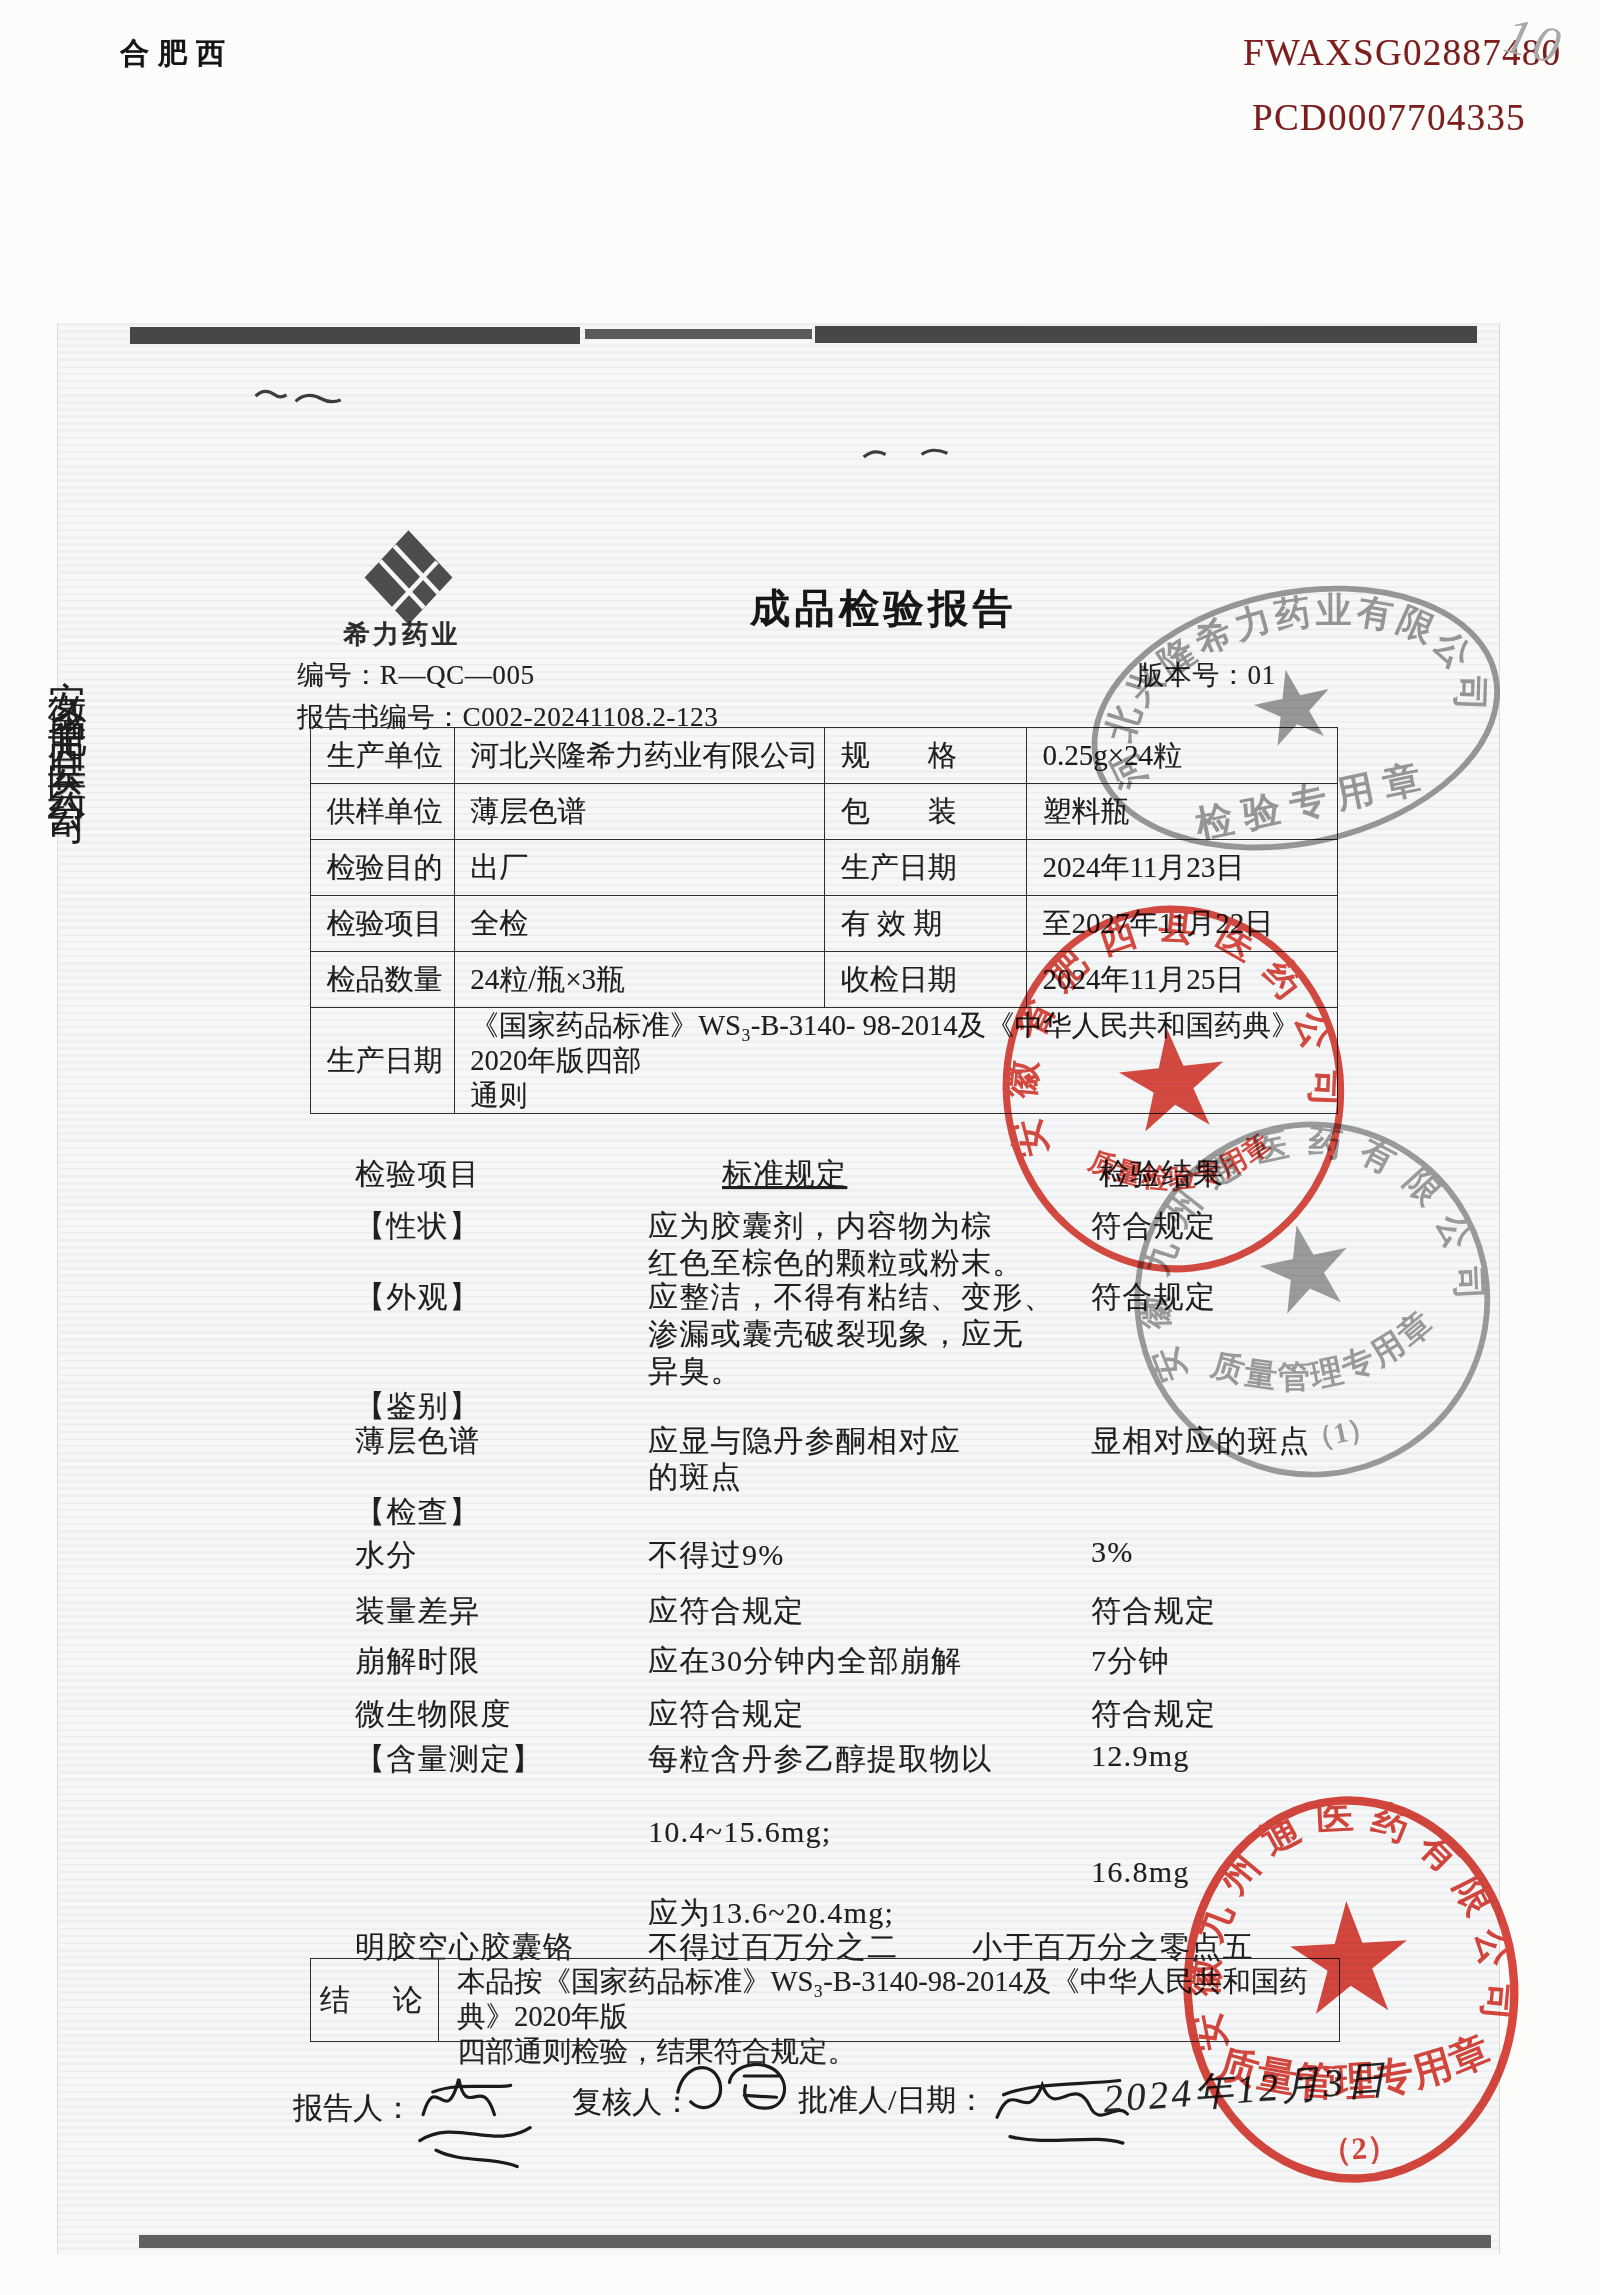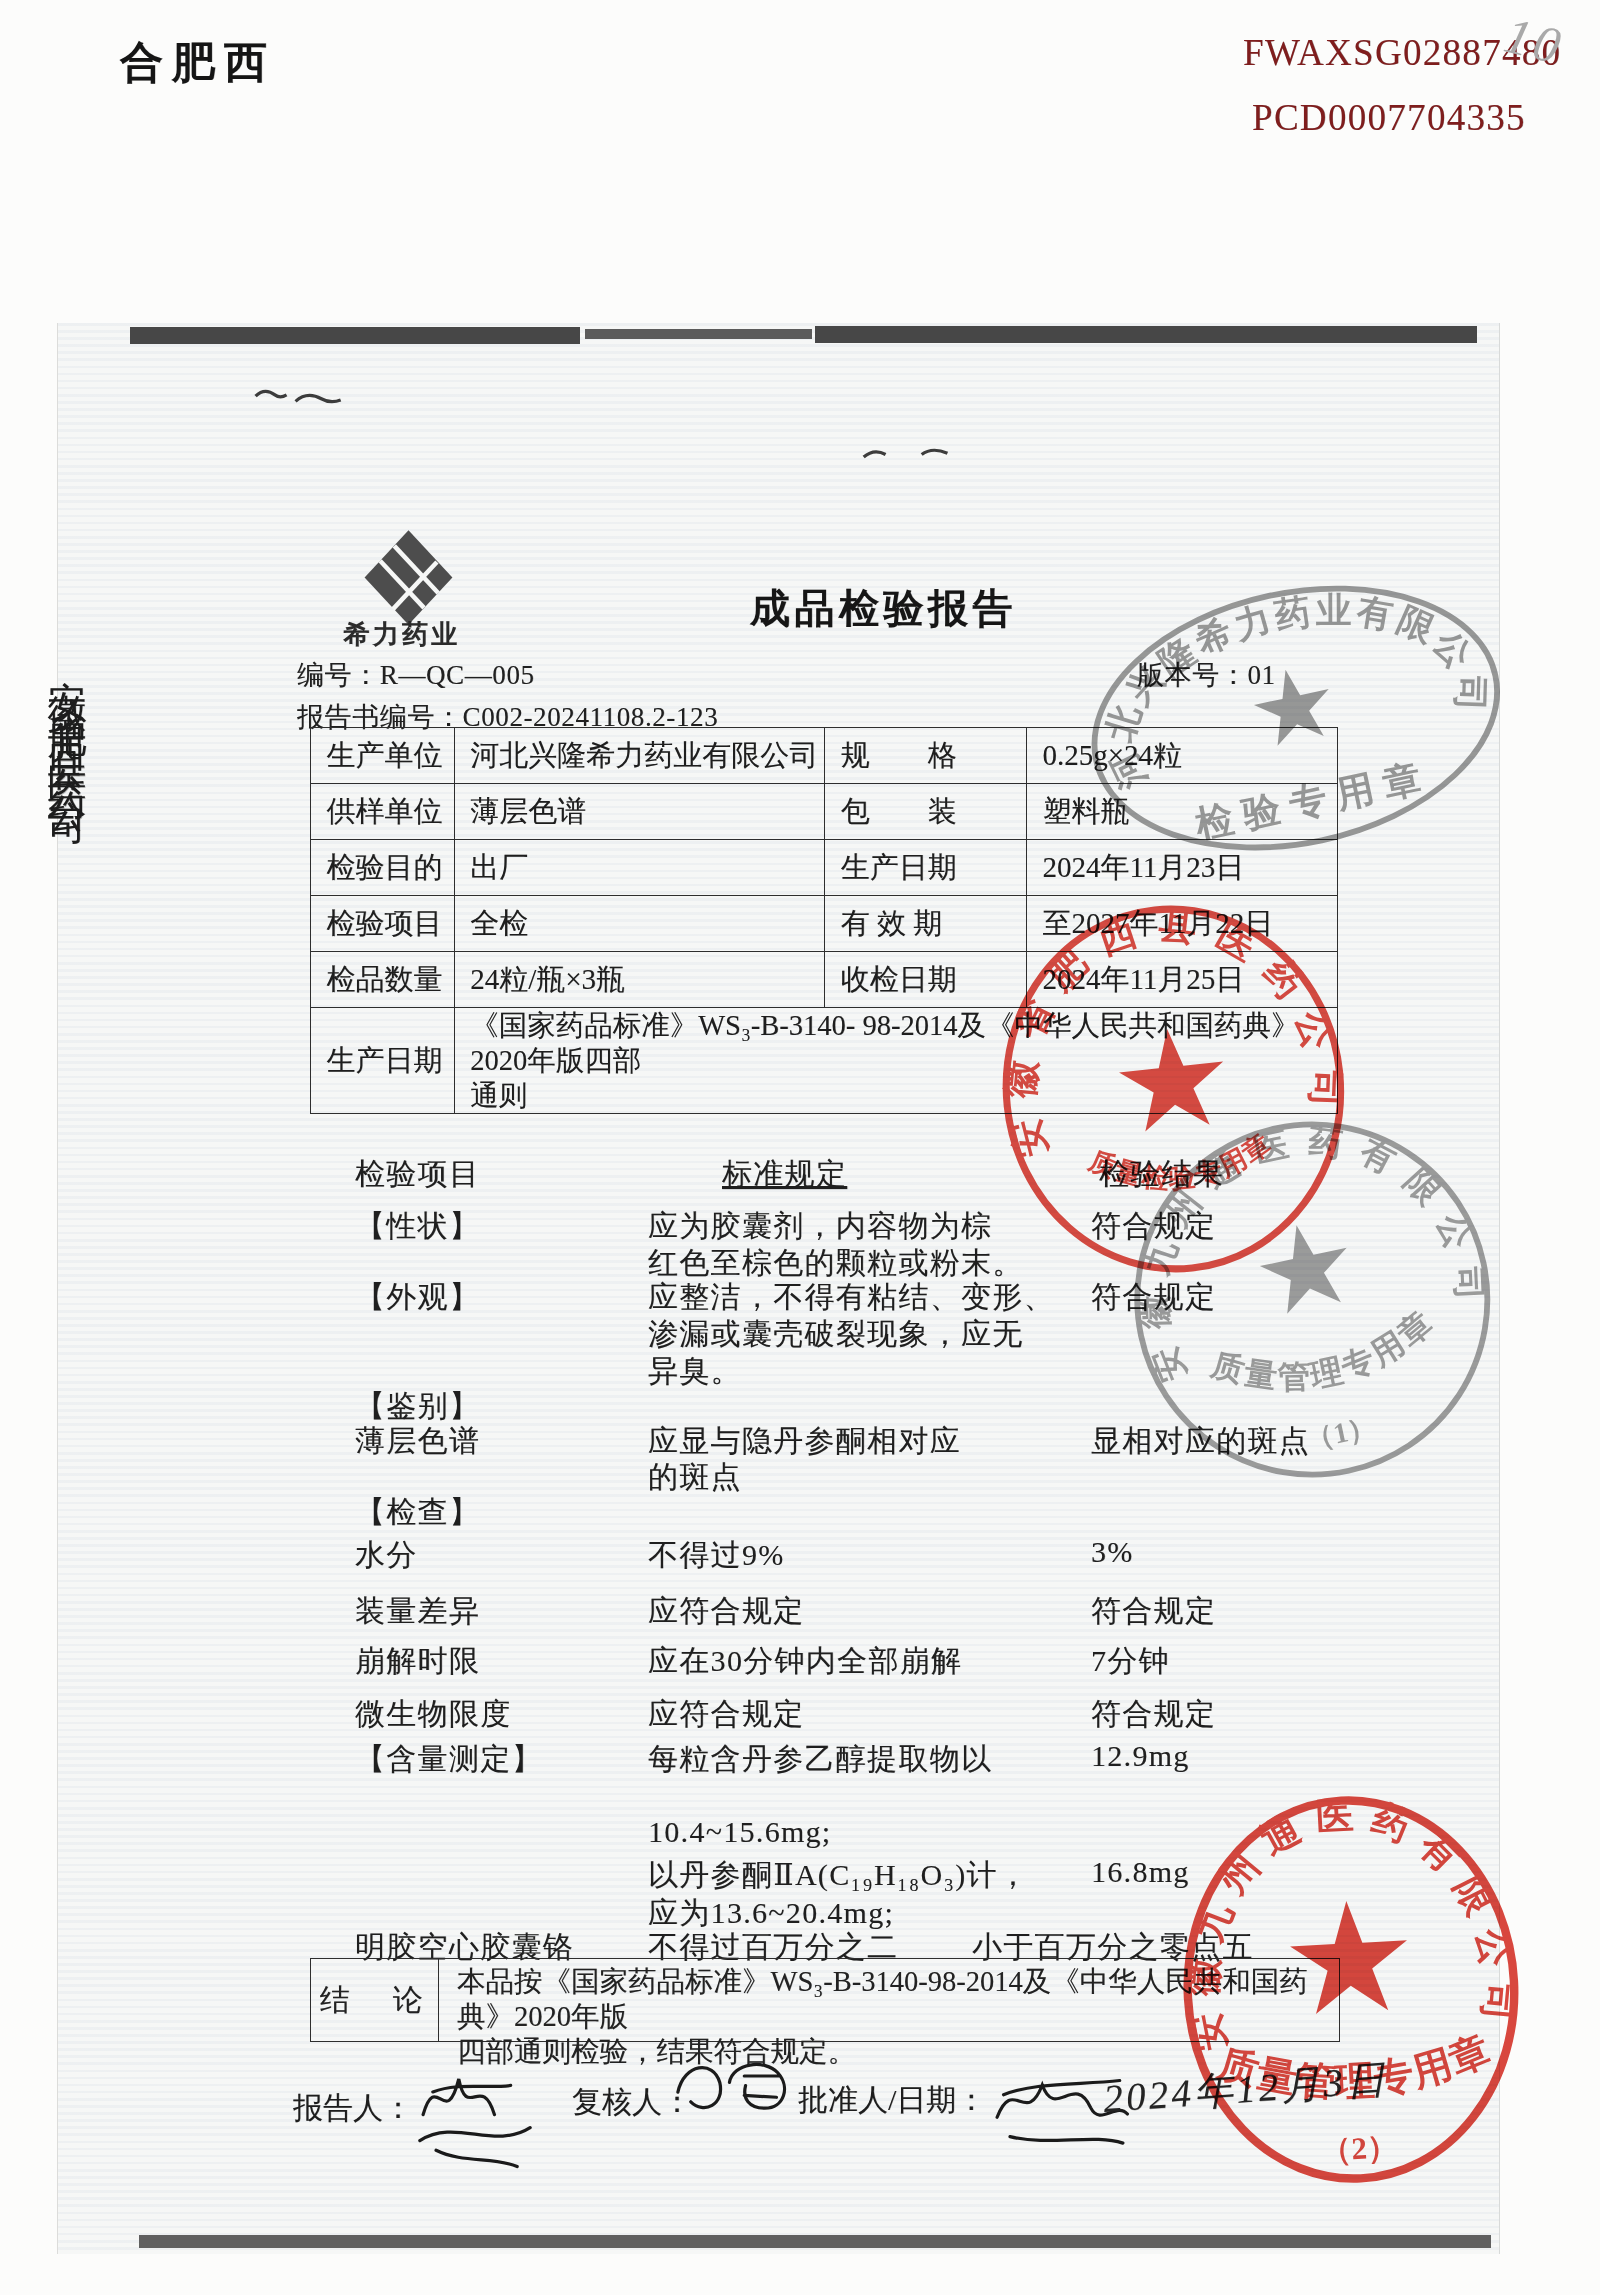--- a/index.html
+++ b/index.html
@@ -13,21 +13,21 @@
   .copy-region{
     position:absolute; left:57px; top:323px; width:1441px; height:1931px;
     background:
       repeating-linear-gradient(180deg, rgba(203,212,224,.20) 0 2.6px, rgba(255,255,255,0) 2.6px 7.1px),
       #f6f7f6;
     border-left:0.6px solid #dcdcda; border-right:0.6px solid #d8dad9;
   }
   .scan-text{ text-shadow:0.4px 0.4px 0.6px rgba(35,35,35,.34); }
   .abs{position:absolute; white-space:nowrap;}
 
-  .corner-label{left:120px; top:34px; font-size:43px; font-weight:600; letter-spacing:9px; color:#151515;}
+  .corner-label{left:120px; top:34px; font-size:29px; font-weight:600; letter-spacing:9px; color:#151515;}
   .code{font-size:37px; color:#7f1d1d; letter-spacing:1.3px;}
   .pencil{left:1505px; top:11.7px; font-size:51px; color:#a9a9a9; font-style:italic; transform:rotate(14deg); letter-spacing:3.9px;}
   .side-label{
     left:40px; top:649px; font-size:39px; color:#1d1d1d;
     writing-mode:vertical-rl; text-orientation:upright; letter-spacing:14.3px; white-space:nowrap;
   }
 
   .strip{position:absolute; background:#474747;}
   .speck path{stroke:#3c3c3c; stroke-width:5; fill:none;}
 
@@ -192,21 +192,20 @@
 
     <div class="rl" style="top:540px; left:45px;">微生物限度</div>
     <div class="rl" style="top:540px; left:338px;">应符合规定</div>
     <div class="rl" style="top:540px; left:781px;">符合规定</div>
 
     <div class="rl" style="top:585px; left:45px;">【含量测定】</div>
     <div class="rl" style="top:585px; left:338px;">每粒含丹参乙醇提取物以</div>
     <div class="rl" style="top:661px; left:338px;">10.4~15.6mg;</div>
     <div class="rl" style="top:585px; left:781px;">12.9mg</div>
 
-    <div class="rl" style="top:701px; left:338px;">以丹参酮ⅡA(C₁₉H₁₈O₃)计，</div>
     <div class="rl" style="top:739px; left:338px;">应为13.6~20.4mg;</div>
     <div class="rl" style="top:701px; left:781px;">16.8mg</div>
 
     <div class="rl" style="top:773px; left:45px;">明胶空心胶囊铬</div>
     <div class="rl" style="top:773px; left:338px;">不得过百万分之二</div>
     <div class="rl" style="top:773px; left:662px;">小于百万分之零点五</div>
   </div>
 
   <div class="conclusion scan-text">
     <div class="clab">结　论</div>

